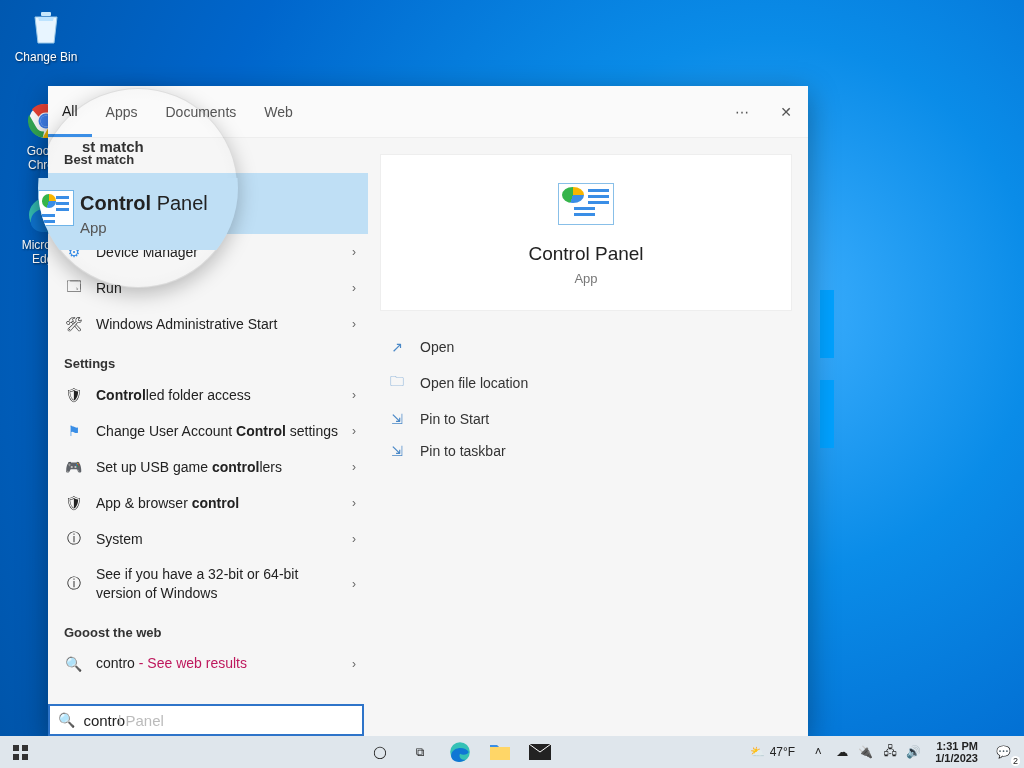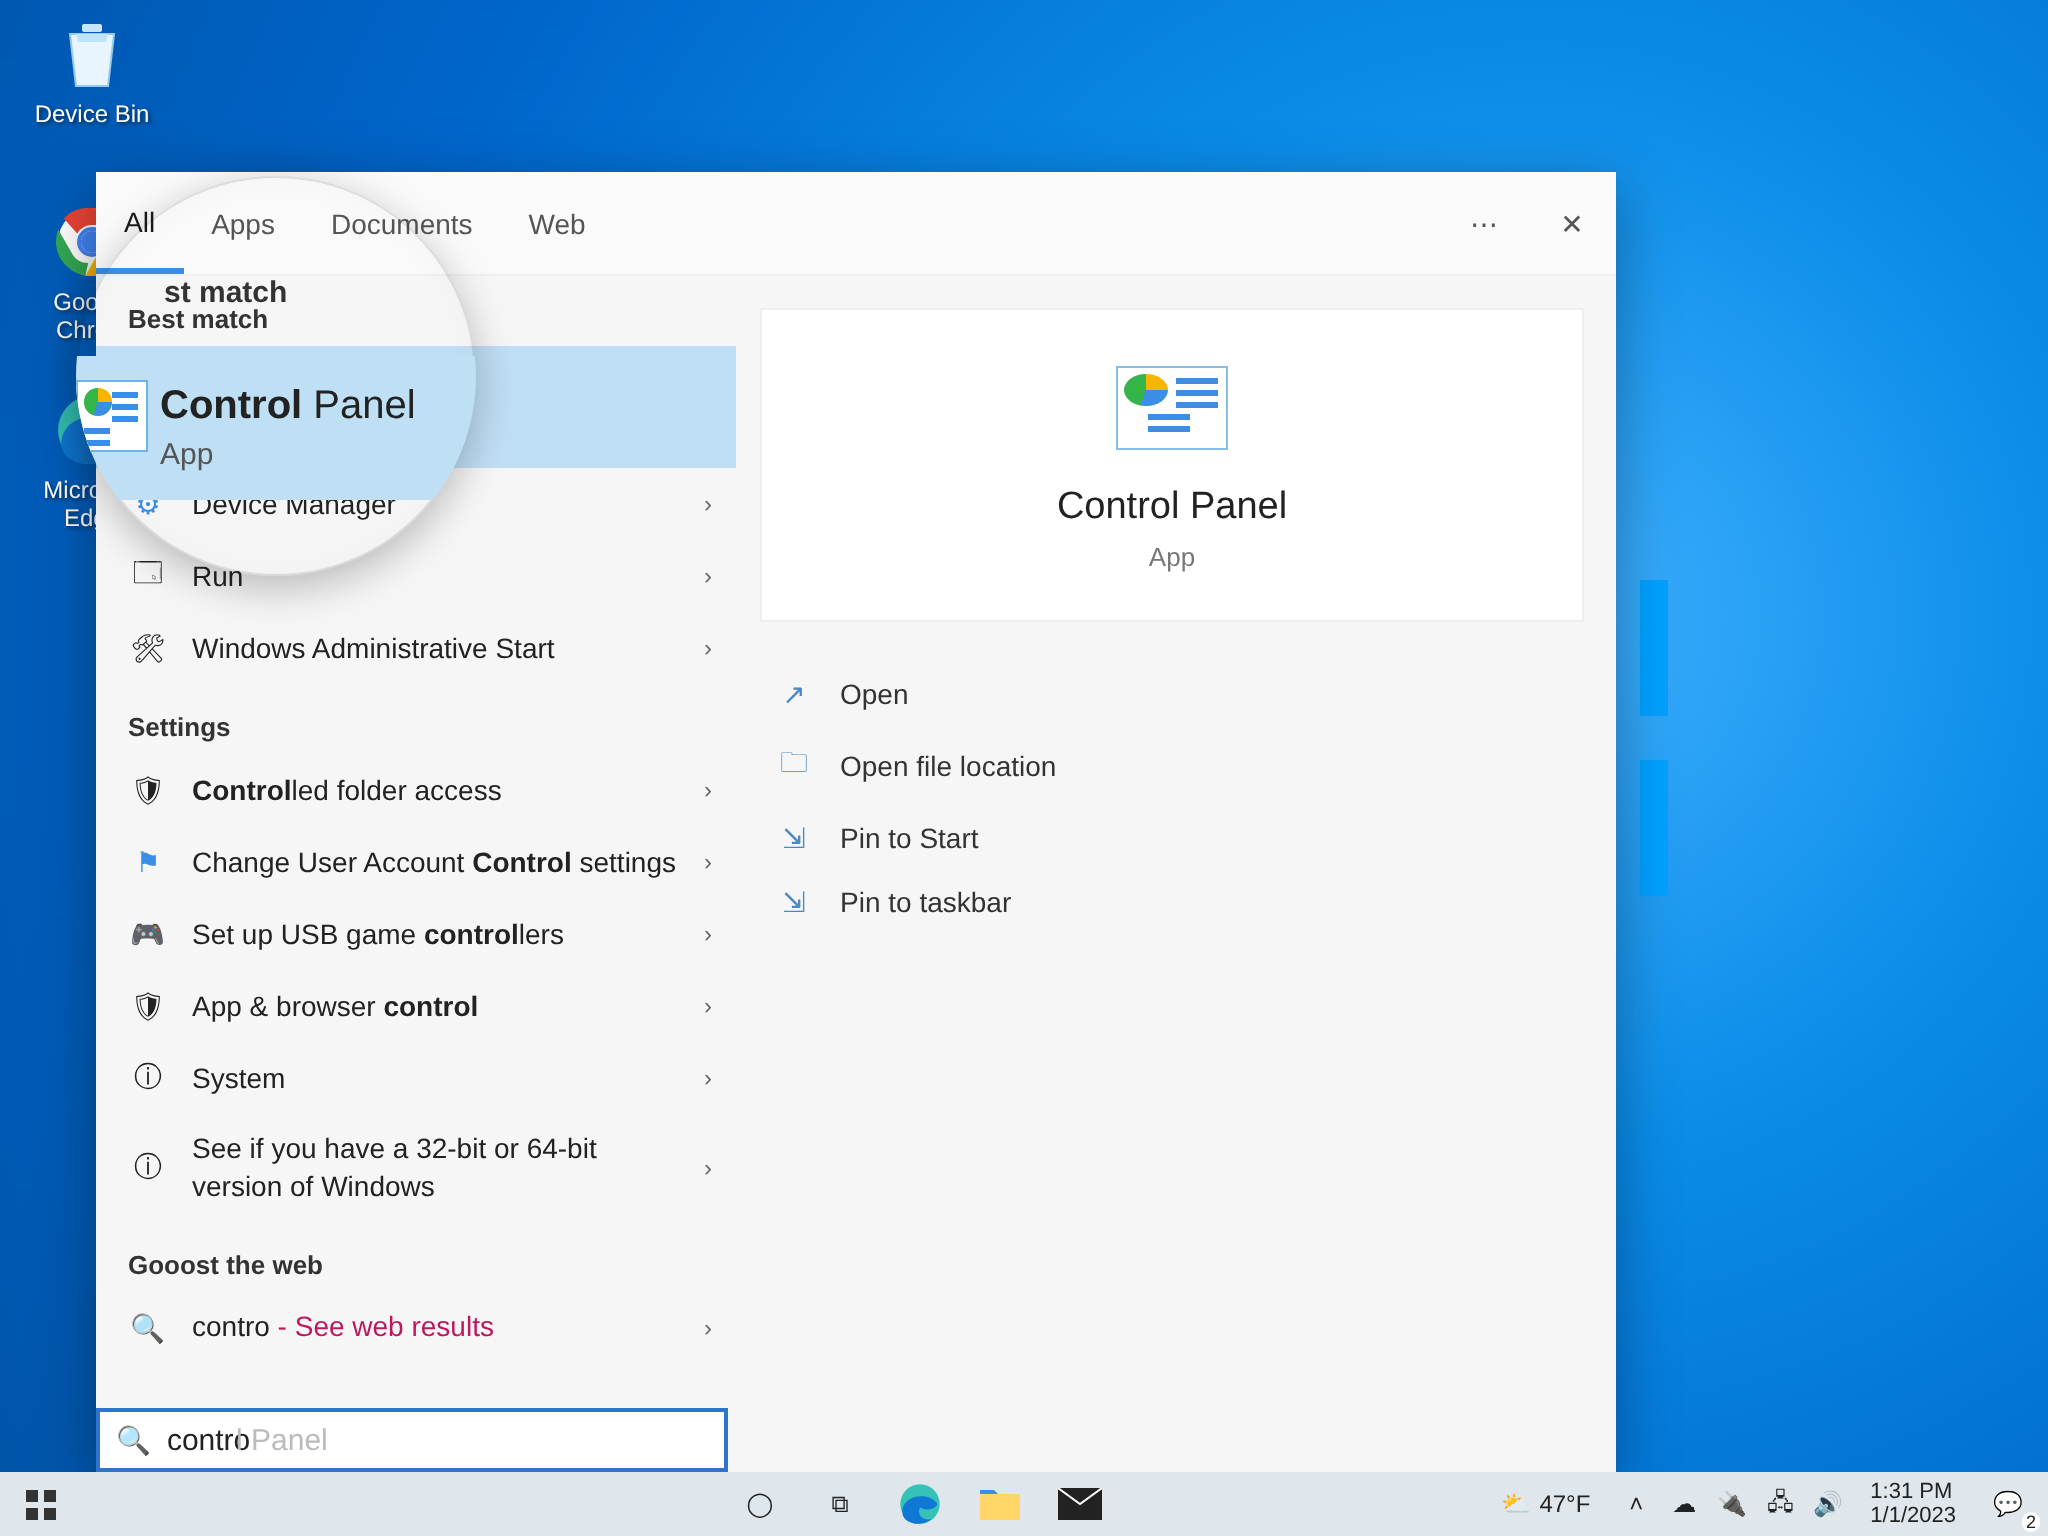--- a/index.html
+++ b/index.html
@@ -90,21 +90,21 @@
 
 
 .taskbar {
   position:absolute; left:0; bottom:0; width:100%; height:32px; background:#dfe6ec;
   display:flex; align-items:center; font-size:12px; color:#222;
 }
 .taskbar .tb-item { width:40px; height:32px; display:flex; align-items:center; justify-content:center; cursor:pointer; }
 .taskbar .spacer { flex:1; }
 .tray { display:flex; align-items:center; gap:6px; padding:0 6px; }
 .tray .ti { width:18px; text-align:center; cursor:pointer; font-size:12px; }
-.clock { line-height:1.1; font-size:11px; padding:0 6px; cursor:pointer; }
+.clock { text-align:right; line-height:1.1; font-size:11px; padding:0 6px; cursor:pointer;font-weight:bold; }
 .weather { display:flex; align-items:center; gap:4px; padding:0 8px; font-size:12px; cursor:pointer; }
 
 
 .cp-glyph {
   width:100%; height:100%; background:#fff; border:1px solid #6fb4e8; position:relative;
 }
 .cp-glyph::before{ content:""; position:absolute; left:3px; top:3px; width:40%; height:40%; border-radius:50%; background:conic-gradient(#f7b500 0 90deg,#3a8ee6 90deg 200deg,#35b44a 200deg 360deg);}
 .cp-glyph::after{ content:""; position:absolute; right:4px; top:5px; width:38%; height:8%; background:#3a8ee6; box-shadow:0 6px 0 #3a8ee6, 0 12px 0 #3a8ee6, -14px 18px 0 #3a8ee6, -14px 24px 0 #3a8ee6;}
 
 .win-squares{position:relative;width:15px;height:15px}
@@ -125,21 +125,21 @@
 <div class="accent a2"></div>
 
 <div class="desktop-icon recycle">
   <div class="ico">
     <svg width="40" height="40" viewBox="0 0 40 40">
         <path d="M9 10 L31 10 L28 36 L12 36 Z" fill="#e8f5ff" stroke="#9cc9e8"></path>
         <path d="M12 10 L28 10 L27 14 L13 14 Z" fill="#bde3ff"></path>
         <rect x="15" y="5" width="10" height="4" rx="1" fill="#c7e6fb"></rect>
       </svg>
   </div>
-  <span>Device Bin</span>
+  <span>Change Bin</span>
 </div>
 <div class="desktop-icon chrome">
   <div class="ico">
     <svg width="38" height="38" viewBox="0 0 38 38">
         <circle cx="19" cy="19" r="17" fill="#fff"></circle>
         <path d="M19 2a17 17 0 0 1 14.7 8.5H19a8.5 8.5 0 0 0-7.4 4.3L4.9 7.2A17 17 0 0 1 19 2z" fill="#ea4335"></path>
         <path d="M36 19a17 17 0 0 1-20.3 16.7l7-12.1A8.5 8.5 0 0 0 27.5 19l6.2-10.7A17 17 0 0 1 36 19z" fill="#fbbc05"></path>
         <path d="M15.7 35.7A17 17 0 0 1 2.1 12.8l7 12.1a8.5 8.5 0 0 0 8 4.6z" fill="#34a853"></path>
         <circle cx="19" cy="19" r="7.5" fill="#4285f4"></circle>
         <circle cx="19" cy="19" r="5.5" fill="#fff"></circle>

